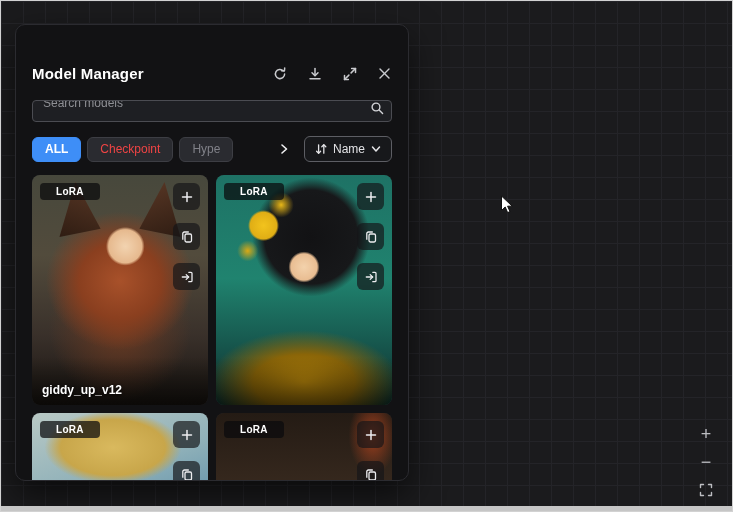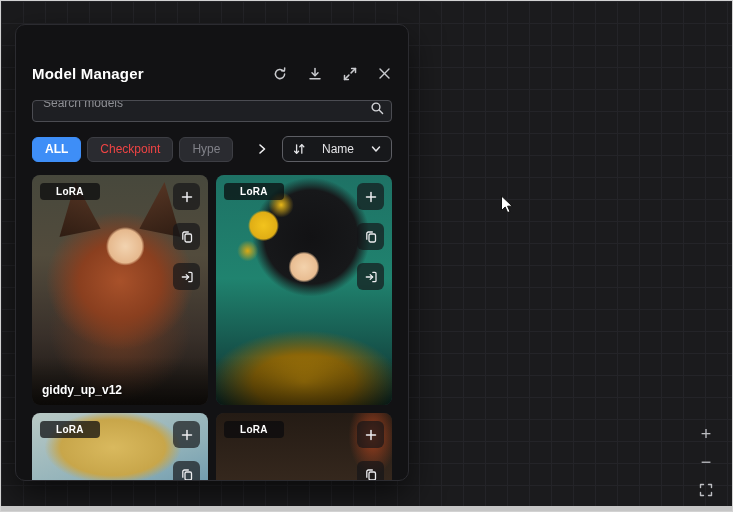--- a/index.html
+++ b/index.html
@@ -46,21 +46,21 @@
   .chip {
     flex:0 0 auto; height:25px; padding:0 12px; border-radius:6px;
     background:#2a2b30; border:1px solid #3d3e44; color:#ef4444;
     font-size:12px; white-space:nowrap; cursor:pointer;
     font-family:"Liberation Sans", sans-serif;
   }
   .chip.active { background:var(--accent,#3e8ef7); border-color:var(--accent,#3e8ef7); color:#ffffff; font-weight:bold; }
   .chip.dim { color:#808188; }
   .chip-chevron { position:absolute; right:0; top:50%; transform:translateY(-50%); color:#f0f0f2; display:flex; cursor:pointer; }
   .sort-select {
-    flex:0 0 auto; display:flex; align-items:center; gap:16px; height:26px; padding:0 9px;
+    flex:0 0 auto; display:flex; align-items:center; gap:5px; height:26px; padding:0 9px;
     background:#17181b; border:1px solid #5d5e64; border-radius:6px;
     color:#e3e3e6; font-size:12px; margin-left:14px; cursor:pointer;
     font-family:"Liberation Sans", sans-serif;
   }
 
   
   .cards { display:grid; grid-template-columns:1fr 1fr; gap:8px; margin:13px 16px 0 16px; }
   .card { position:relative; height:230px; border-radius:8px; overflow:hidden; background:#26262a; cursor:pointer; }
   .card::after { content:""; position:absolute; left:0; right:0; bottom:0; height:48px;
     background:linear-gradient(rgba(0,0,0,0), rgba(0,0,0,.55)); pointer-events:none; }

